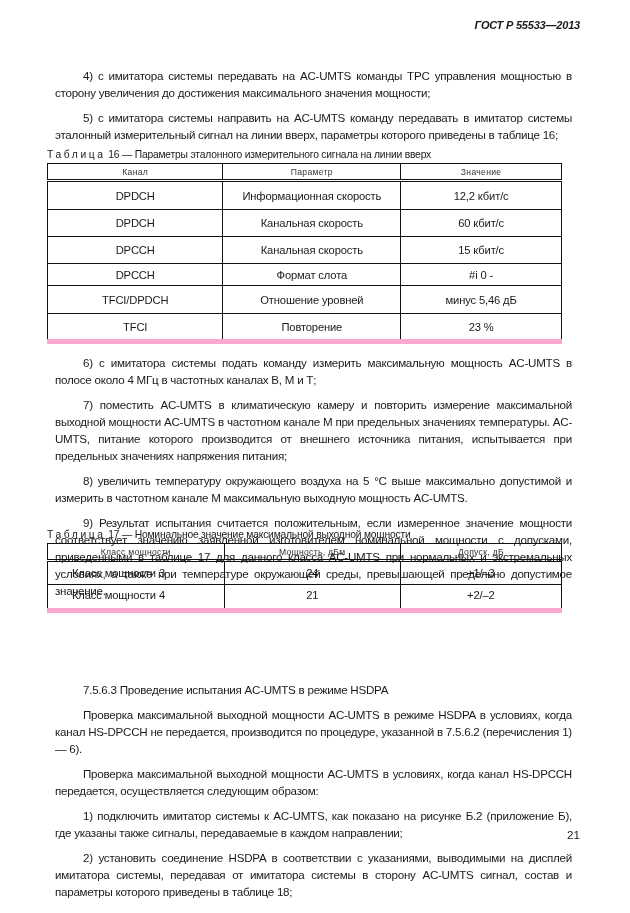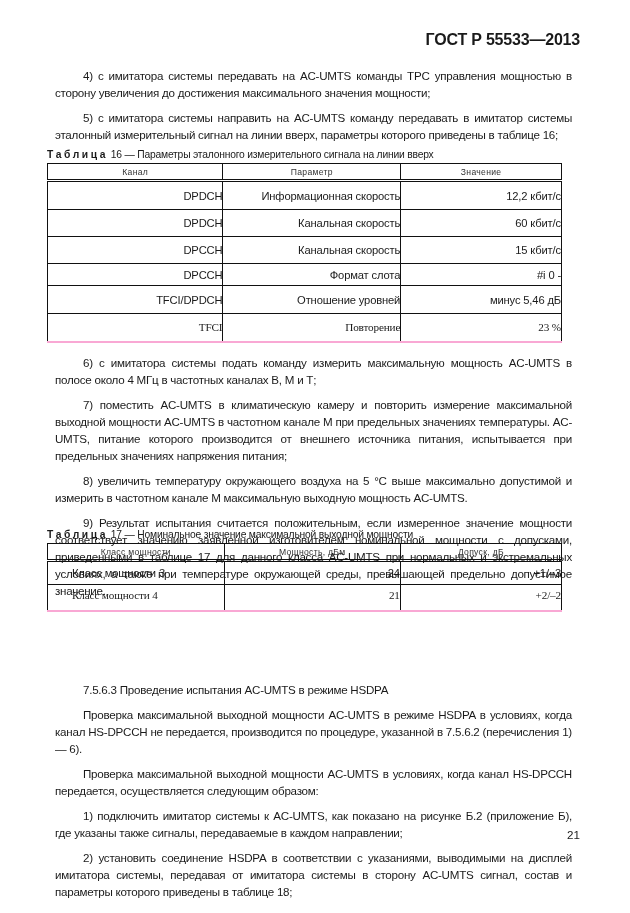--- a/index.html
+++ b/index.html
@@ -1,41 +1,41 @@
 <!DOCTYPE html>
 <html><head>
   <meta charset="utf-8">
   <style>
     html, body { margin: 0; padding: 0; background: #ffffff; }
     body {
       width: 630px; height: 913px; position: relative; overflow: hidden;
       font-family: "Liberation Sans", sans-serif; color: #1a1a1a;
     }
     .header {
-      position: absolute; top: 31px; right: 50px;
-      font-size: 16px; font-weight: bold; letter-spacing: -0.2px;
+      position: absolute; top: 19px; right: 50px;
+      font-size: 11px; font-weight: bold; letter-spacing: -0.2px; font-style: italic;
     }
     .block { position: absolute; left: 47px; width: 533px; font-size: 11.6px; line-height: 17px; letter-spacing: -0.25px; }
     .p { text-align: justify; margin: 8px; }
     .p.ind { text-indent: 28px; }
     .caption { position: absolute; left: 47px; font-size: 10.3px; line-height: 13px; letter-spacing: -0.2px; }
-    .caption .spaced { letter-spacing: 2.6px; font-weight: bold; }
+    .caption .spaced { letter-spacing: 2.6px; }
     table.t {
       position: absolute; left: 47px; width: 515px; border-collapse: collapse;
       font-size: 11.2px; letter-spacing: -0.15px;
     }
     table.t th {
       font-weight: normal; font-size: 8.6px; letter-spacing: 0.3px; color: #333;
       height: 15px; border: 1px solid #111; border-bottom: 3px double #111; padding: 0;
     }
     table.t td {
       border-left: 1px solid #111; border-right: 1px solid #111; border-top: 1px solid #111;
-      text-align: right; padding: 0;
+      text-align: center; padding: 0;
     }
-    table.t tr:last-child td { border-bottom: 2px solid #f9a8d4; font-family: Liberation Serif, serif; }
+    table.t tr:last-child td { border-bottom: 5px solid #f9a8d4; }
     .left-cell { text-align: left !important; padding-left: 24px !important; }
     .page-num { position: absolute; top: 828px; right: 50px; font-size: 11.6px; }
   </style>
 </head>
 <body>
 
 <div class="header">ГОСТ Р 55533—2013</div>
 
 <div class="block" style="top:59px;">
   <p class="p ind">4) с имитатора системы передавать на AC-UMTS команды TPC управления мощностью в сторону увеличения до достижения максимального значения мощности;</p>

